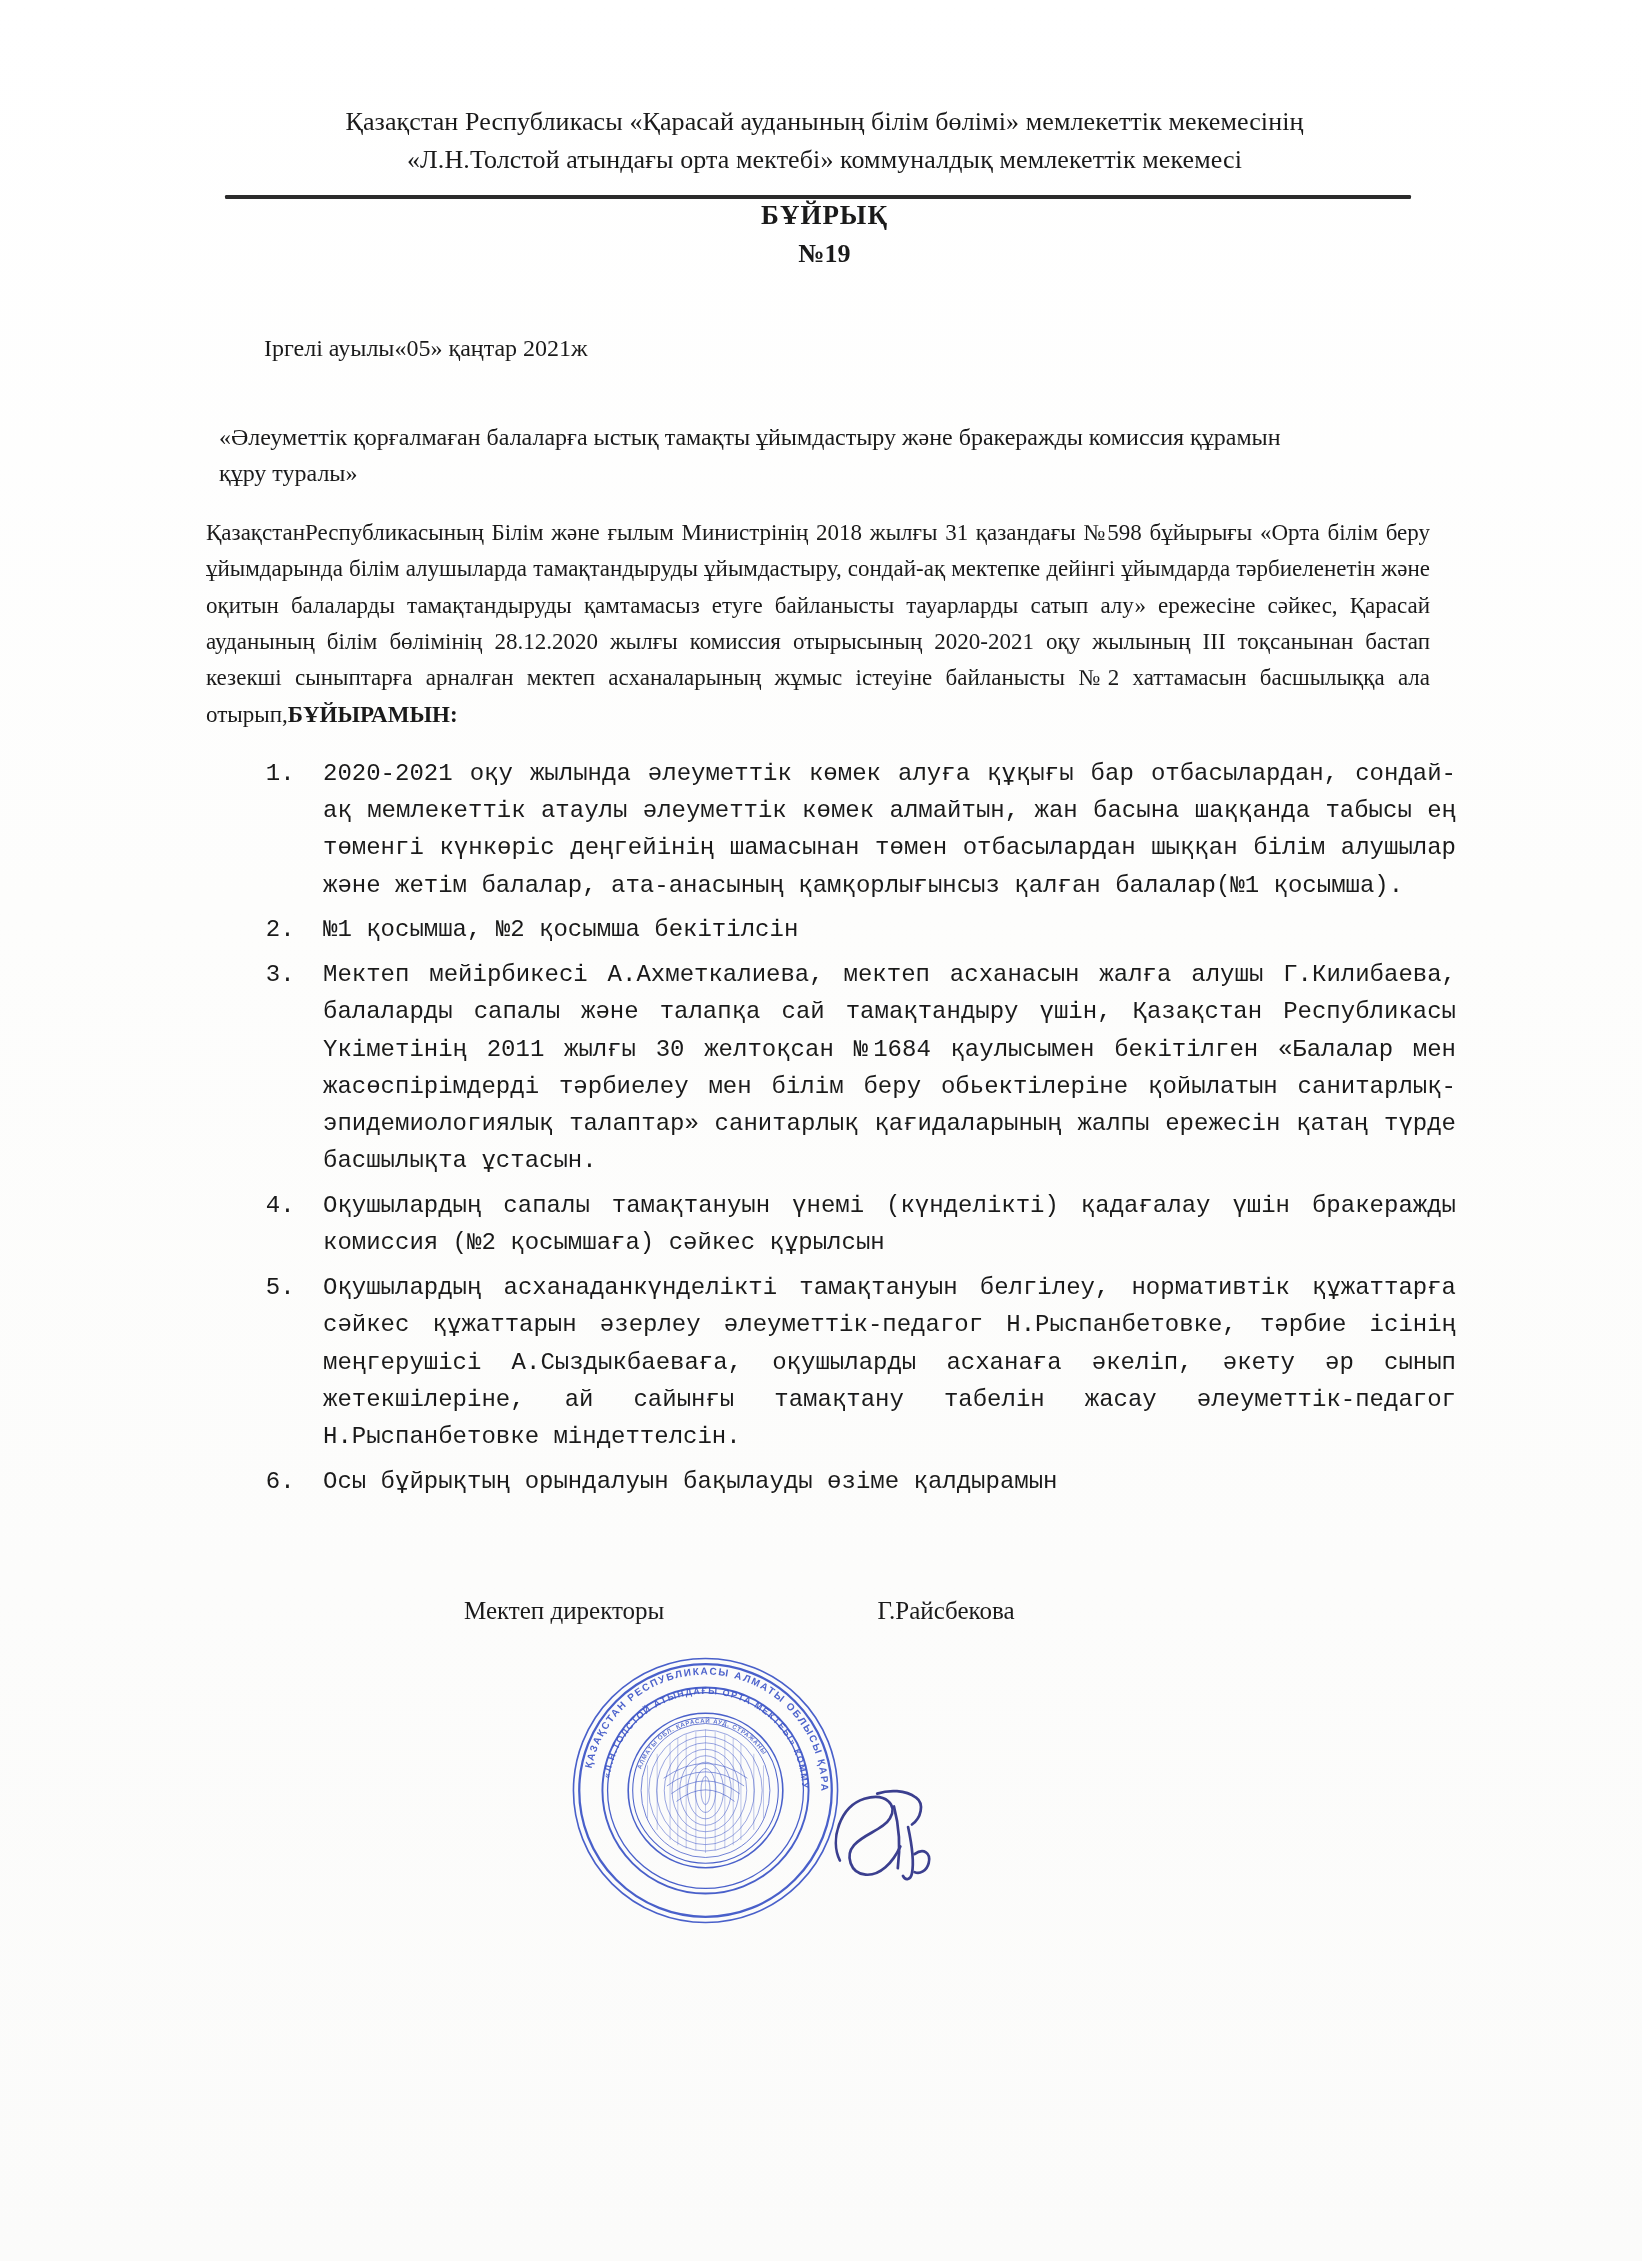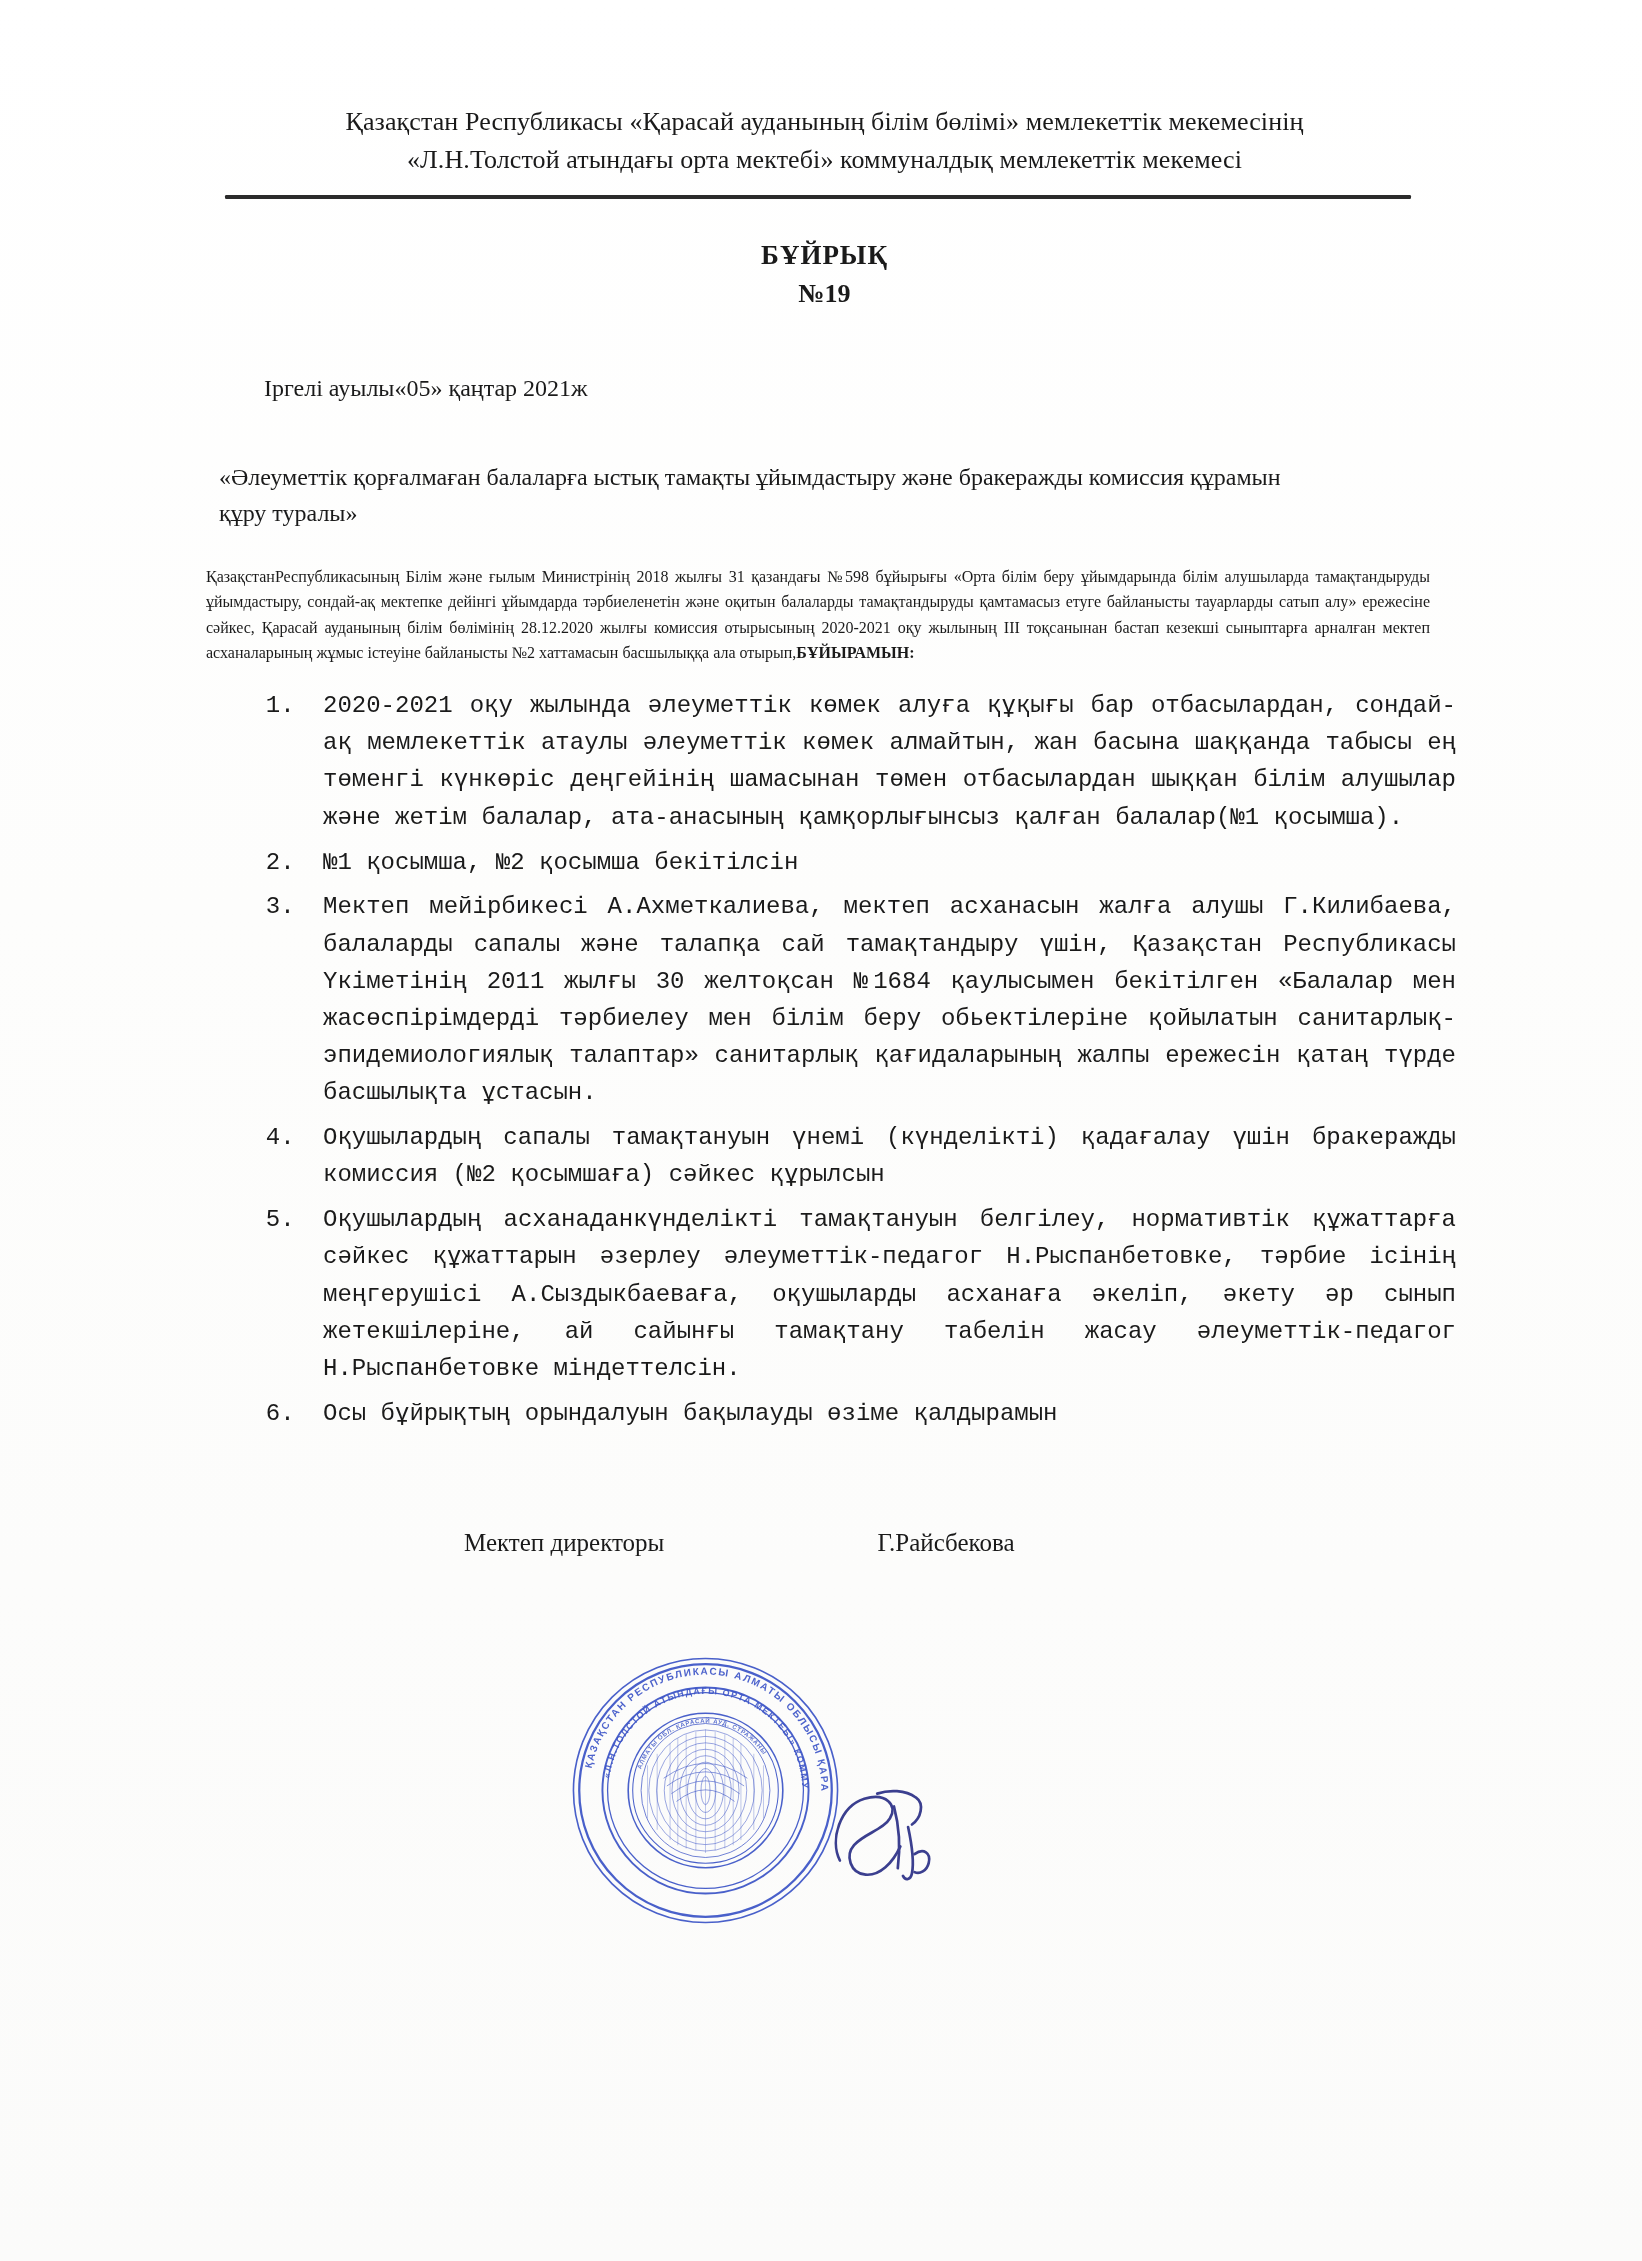--- a/index.html
+++ b/index.html
@@ -54,21 +54,20 @@
   .header-rule {
     margin: 17px 45px 0 32px;
     height: 3.2px;
     background: #2b2b2b;
     border-radius: 1.3px;
   }
 
   
   .doc-title-block {
     text-align: center;
-    margin-top: 40px;
   }
   .doc-title {
     font-size: 27px;
     font-weight: 700;
     letter-spacing: 1px;
     line-height: 1.25;
   }
   .doc-number {
     font-size: 26px;
     font-weight: 700;
@@ -90,22 +89,22 @@
     margin-top: 57px;
     font-size: 24px;
     font-weight: 400;
     line-height: 1.5;
     padding-left: 26px;
     max-width: 1108px;
   }
 
   
   .preamble {
-    margin-top: 33px;
-    font-size: 16px;
+    margin-top: 24px;
+    font-size: 23px;
     line-height: 1.58;
     text-align: justify;
     text-justify: inter-word;
     padding-left: 13px;
     padding-right: 26px;
   }
   .preamble b {
     font-weight: 700;
   }
 

